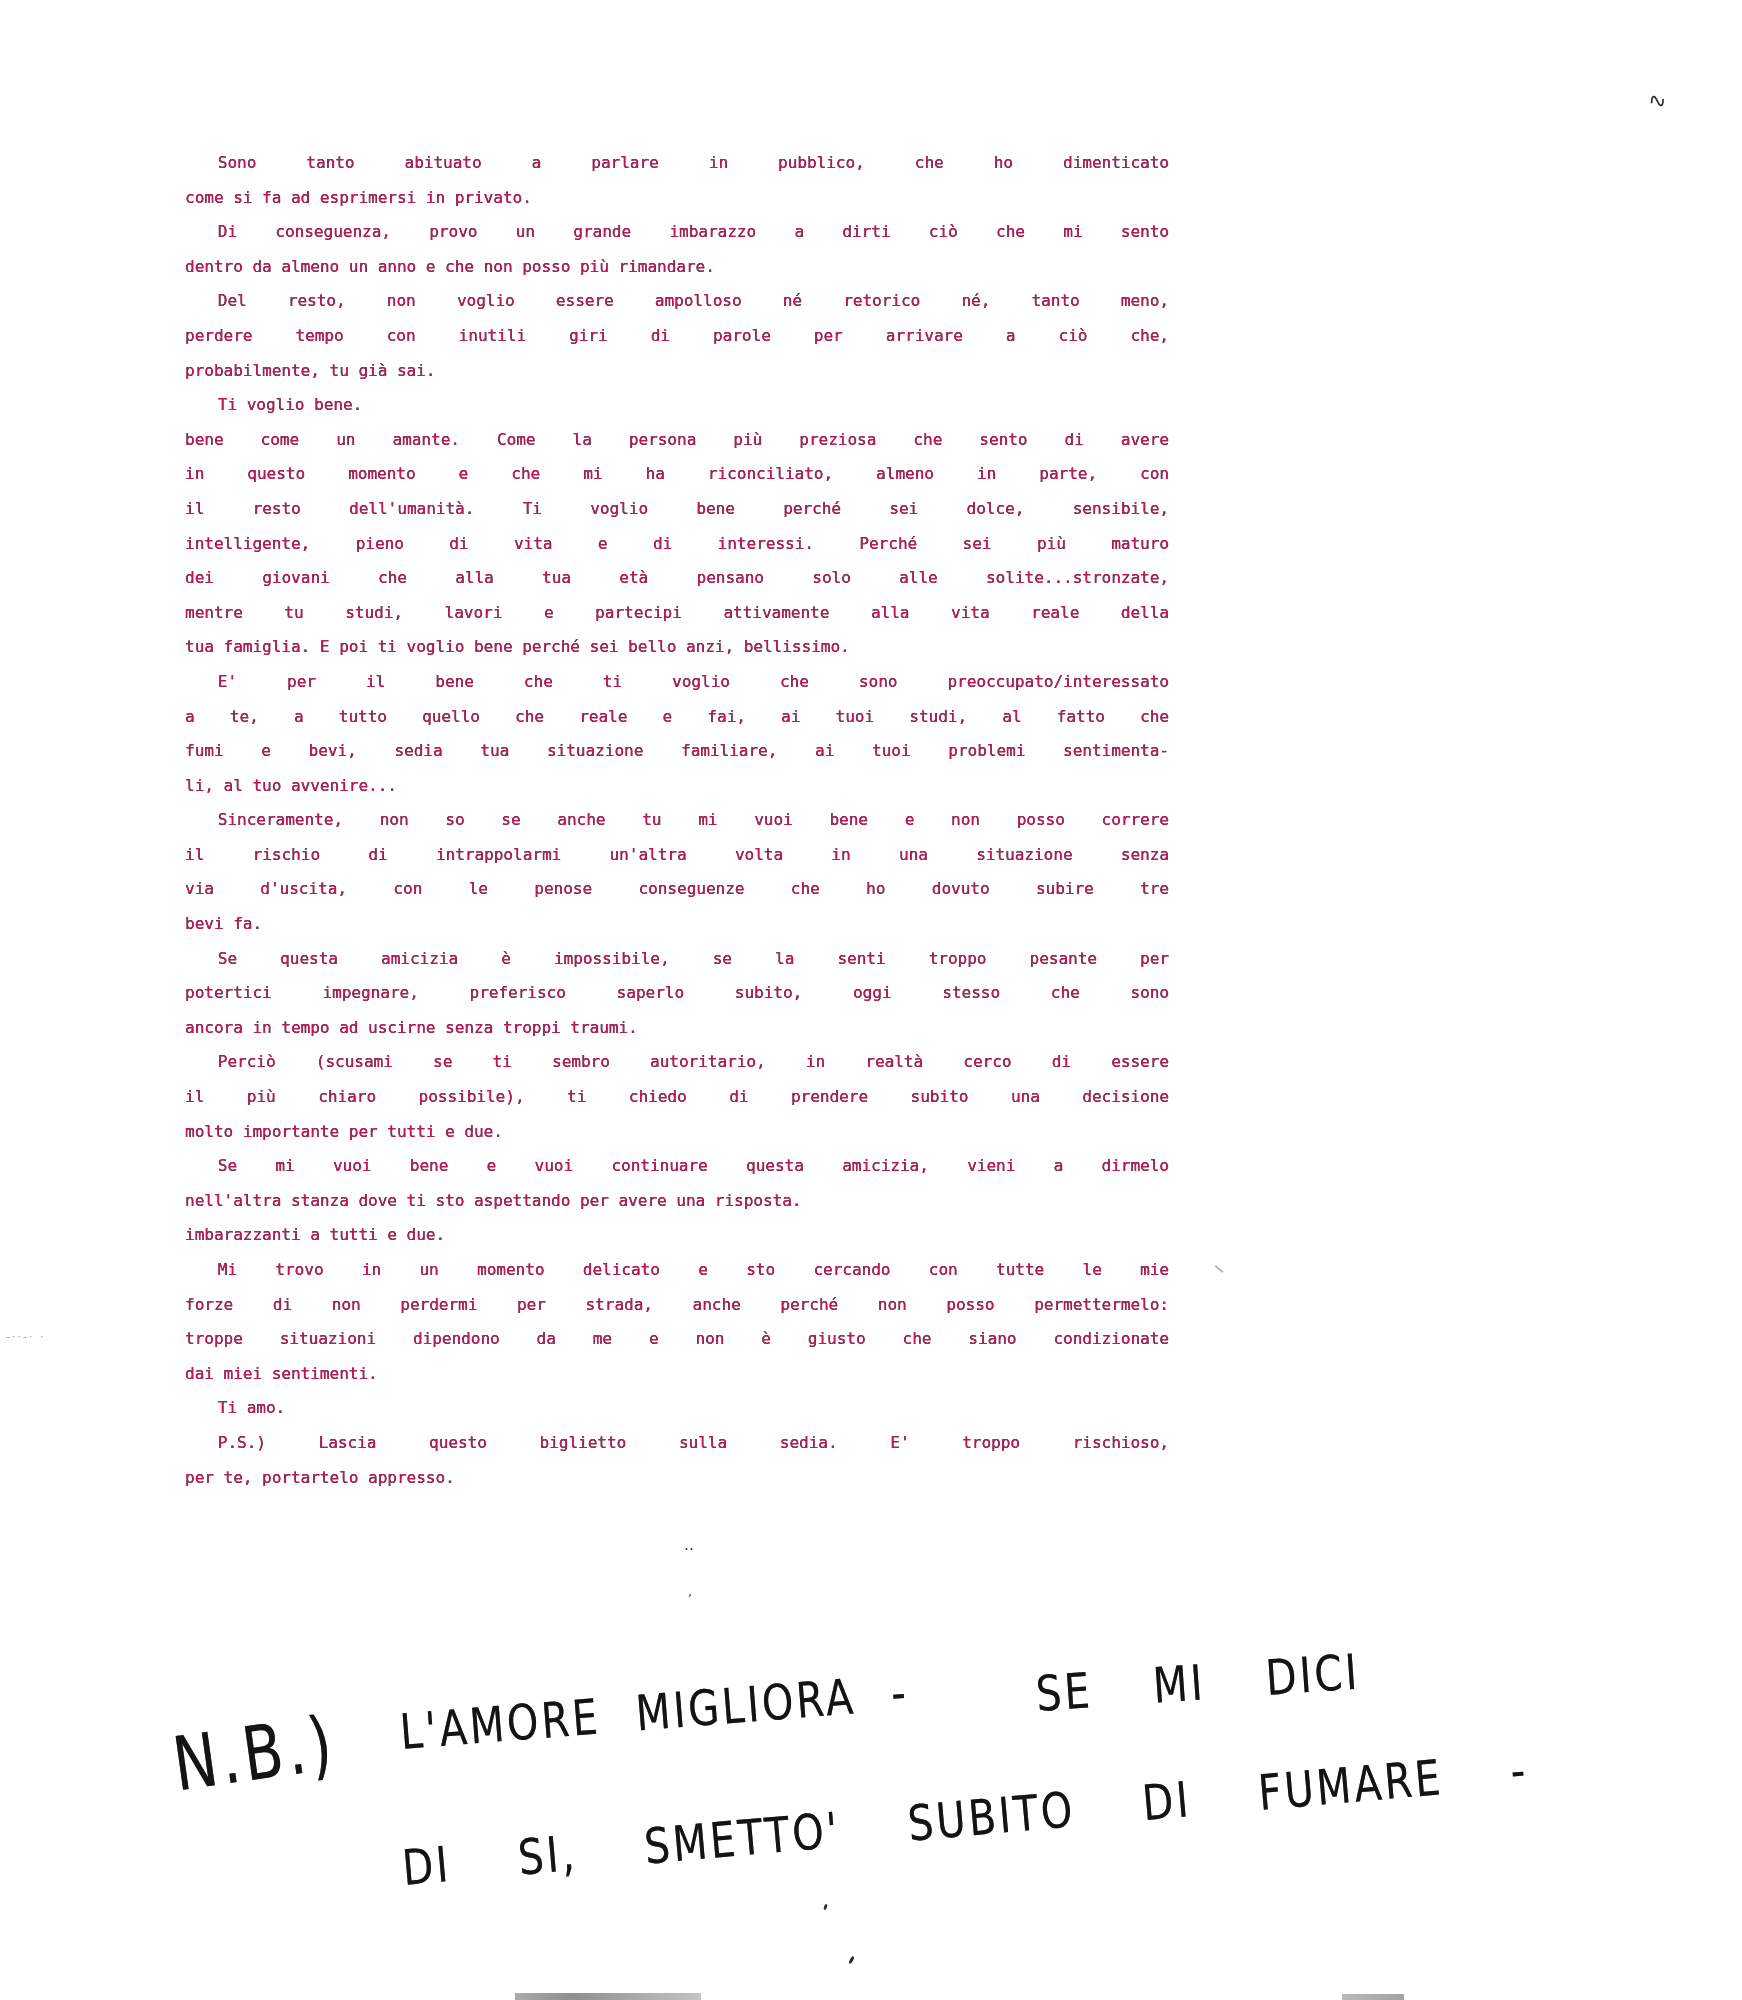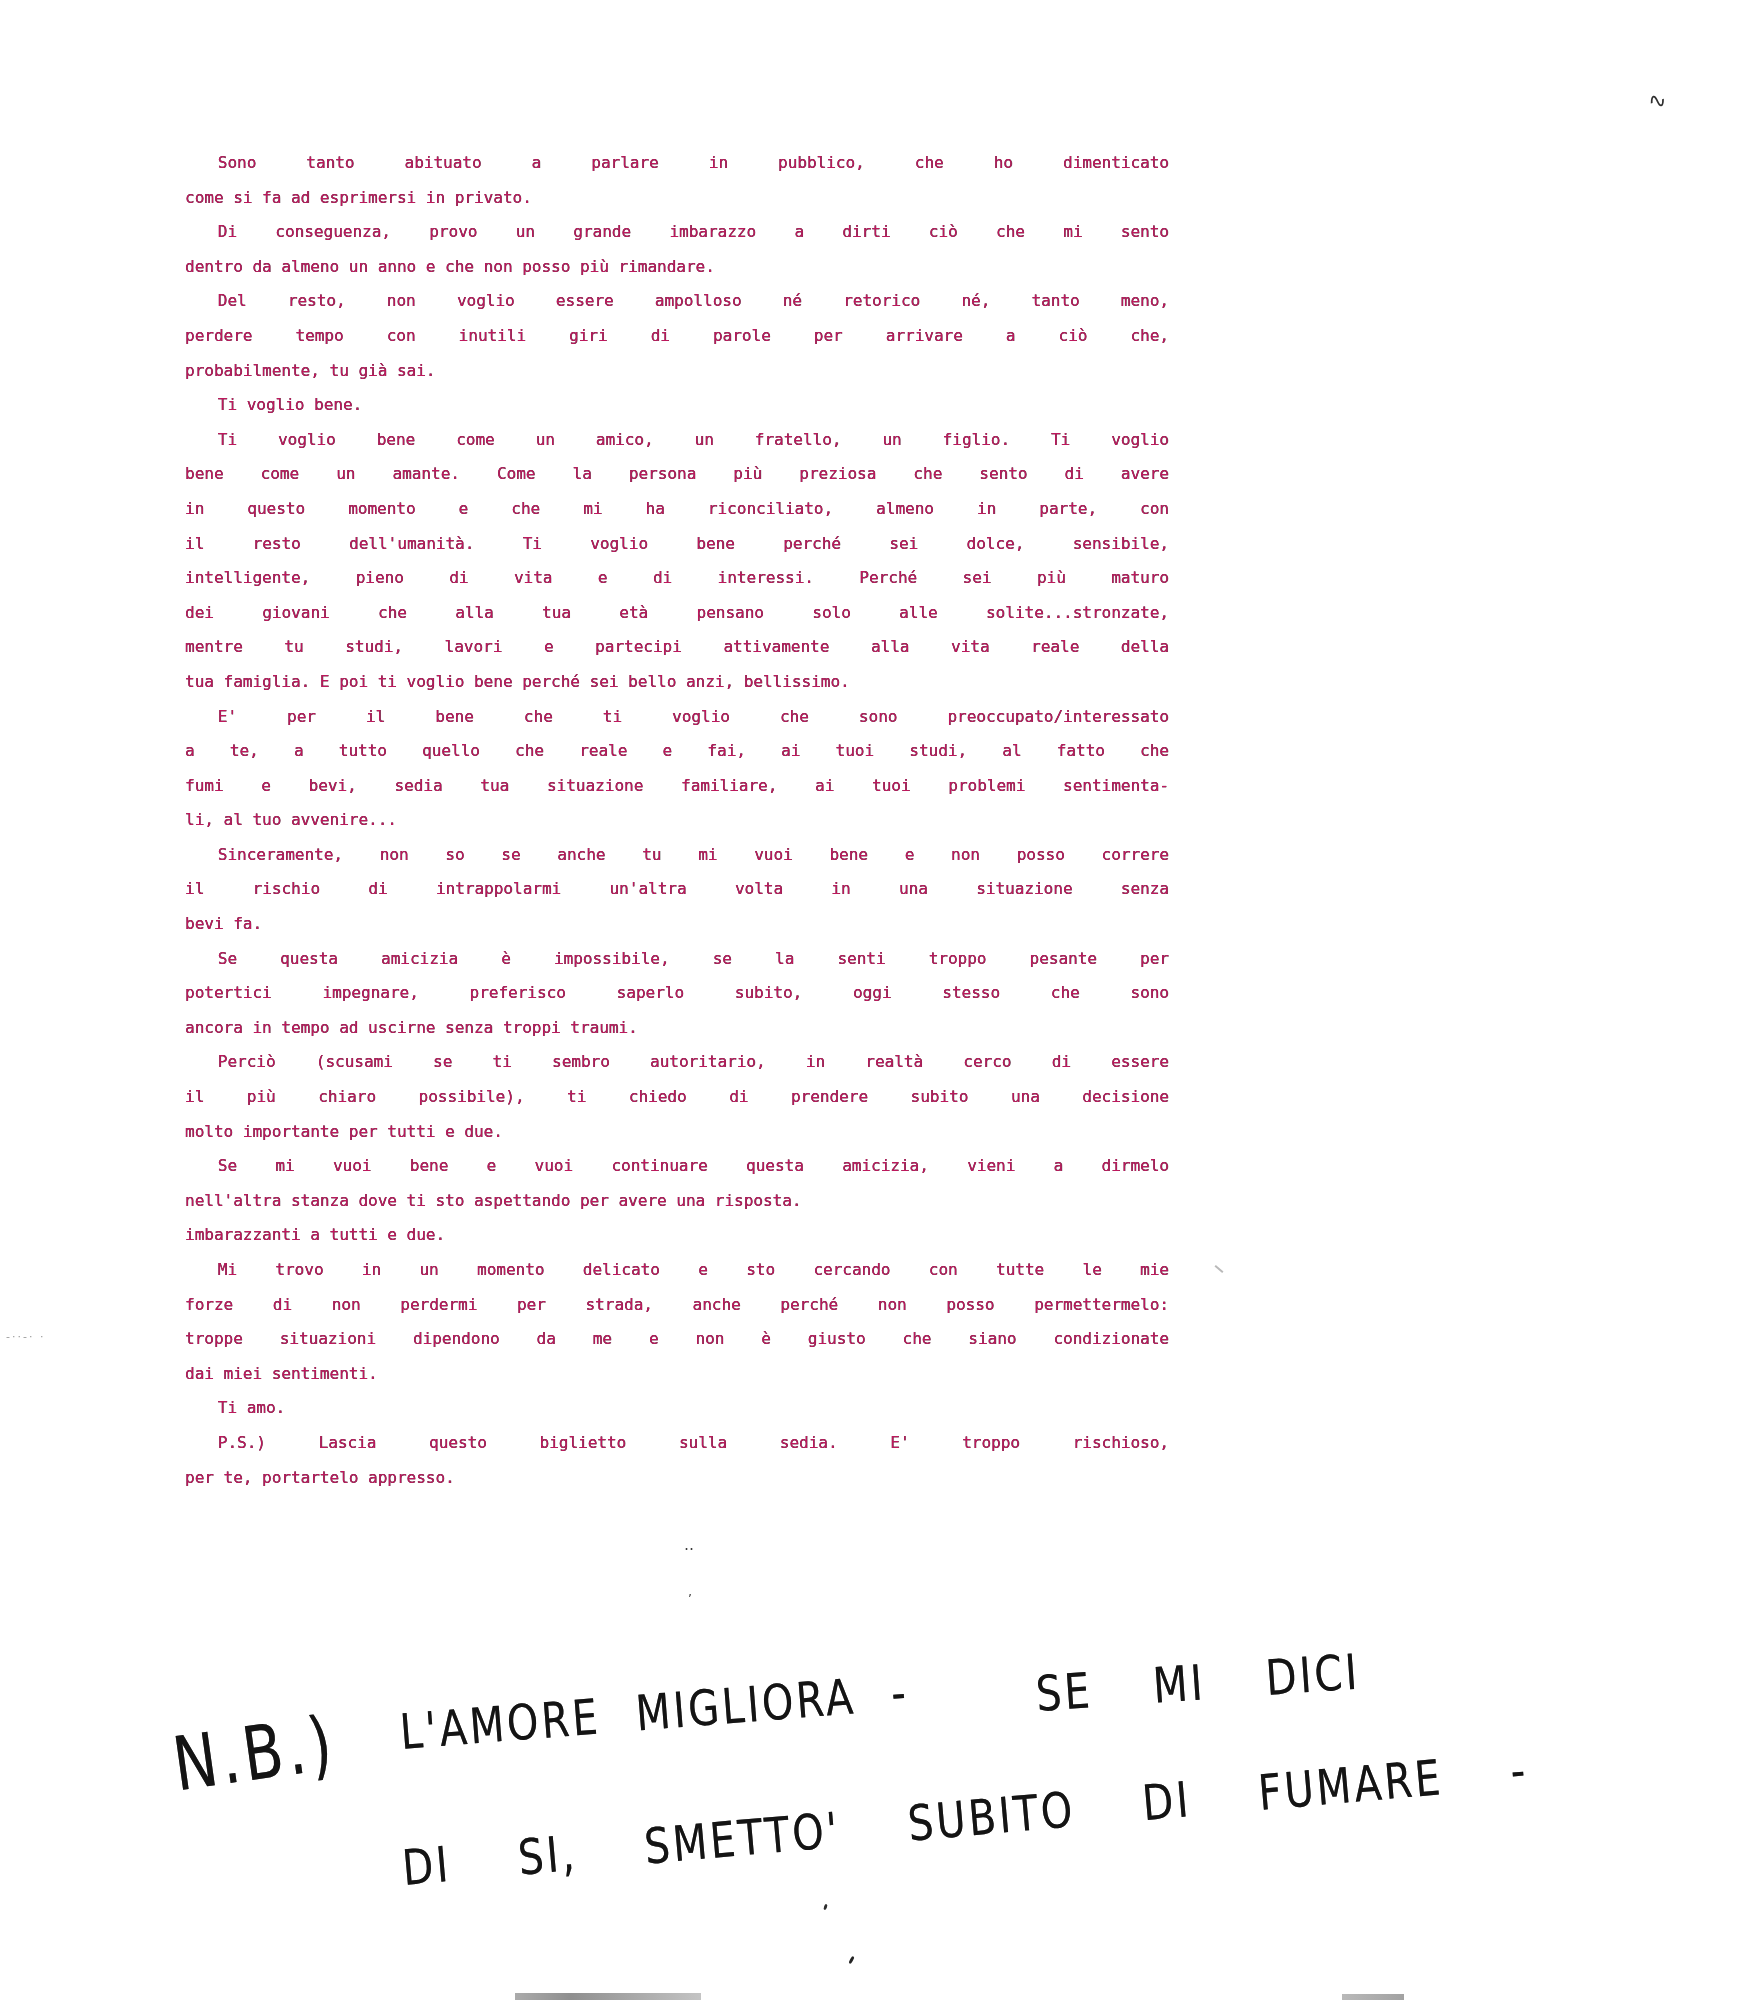--- a/index.html
+++ b/index.html
@@ -51,34 +51,34 @@
 
   <div class="typed">
       <div class="tline ind just">Sono tanto abituato a parlare in pubblico, che ho dimenticato</div>
       <div class="tline">come si fa ad esprimersi in privato.</div>
       <div class="tline ind just">Di conseguenza, provo un grande imbarazzo a dirti ciò che mi sento</div>
       <div class="tline">dentro da almeno un anno e che non posso più rimandare.</div>
       <div class="tline ind just">Del resto, non voglio essere ampolloso né retorico né, tanto meno,</div>
       <div class="tline just">perdere tempo con inutili giri di parole per arrivare a ciò che,</div>
       <div class="tline">probabilmente, tu già sai.</div>
       <div class="tline ind">Ti voglio bene.</div>
-      <div class="tline ind just">Ti voglio bene come un amico, un fratello, un figlio. Ti voglio</div>
       <div class="tline just">bene come un amante. Come la persona più preziosa che sento di avere</div>
       <div class="tline just">in questo momento e che mi ha riconciliato, almeno in parte, con</div>
       <div class="tline just">il resto dell'umanità. Ti voglio bene perché sei dolce, sensibile,</div>
       <div class="tline just">intelligente, pieno di vita e di interessi. Perché sei più maturo</div>
       <div class="tline just">dei giovani che alla tua età pensano solo alle solite...stronzate,</div>
       <div class="tline just">mentre tu studi, lavori e partecipi attivamente alla vita reale della</div>
       <div class="tline">tua famiglia. E poi ti voglio bene perché sei bello anzi, bellissimo.</div>
       <div class="tline ind just">E' per il bene che ti voglio che sono preoccupato/interessato</div>
       <div class="tline just">a te, a tutto quello che reale e fai, ai tuoi studi, al fatto che</div>
       <div class="tline just">fumi e bevi, sedia tua situazione familiare, ai tuoi problemi sentimenta-</div>
       <div class="tline">li, al tuo avvenire...</div>
       <div class="tline ind just">Sinceramente, non so se anche tu mi vuoi bene e non posso correre</div>
       <div class="tline just">il rischio di intrappolarmi un'altra volta in una situazione senza</div>
+      <div class="tline just">via d'uscita, con le penose conseguenze che ho dovuto subire tre</div>
       <div class="tline">bevi fa.</div>
       <div class="tline ind just">Se questa amicizia è impossibile, se la senti troppo pesante per</div>
       <div class="tline just">potertici impegnare, preferisco saperlo subito, oggi stesso che sono</div>
       <div class="tline">ancora in tempo ad uscirne senza troppi traumi.</div>
       <div class="tline ind just">Perciò (scusami se ti sembro autoritario, in realtà cerco di essere</div>
       <div class="tline just">il più chiaro possibile), ti chiedo di prendere subito una decisione</div>
       <div class="tline">molto importante per tutti e due.</div>
       <div class="tline ind just">Se mi vuoi bene e vuoi continuare questa amicizia, vieni a dirmelo</div>
       <div class="tline">nell'altra stanza dove ti sto aspettando per avere una risposta.</div>
       <div class="tline">imbarazzanti a tutti e due.</div>

